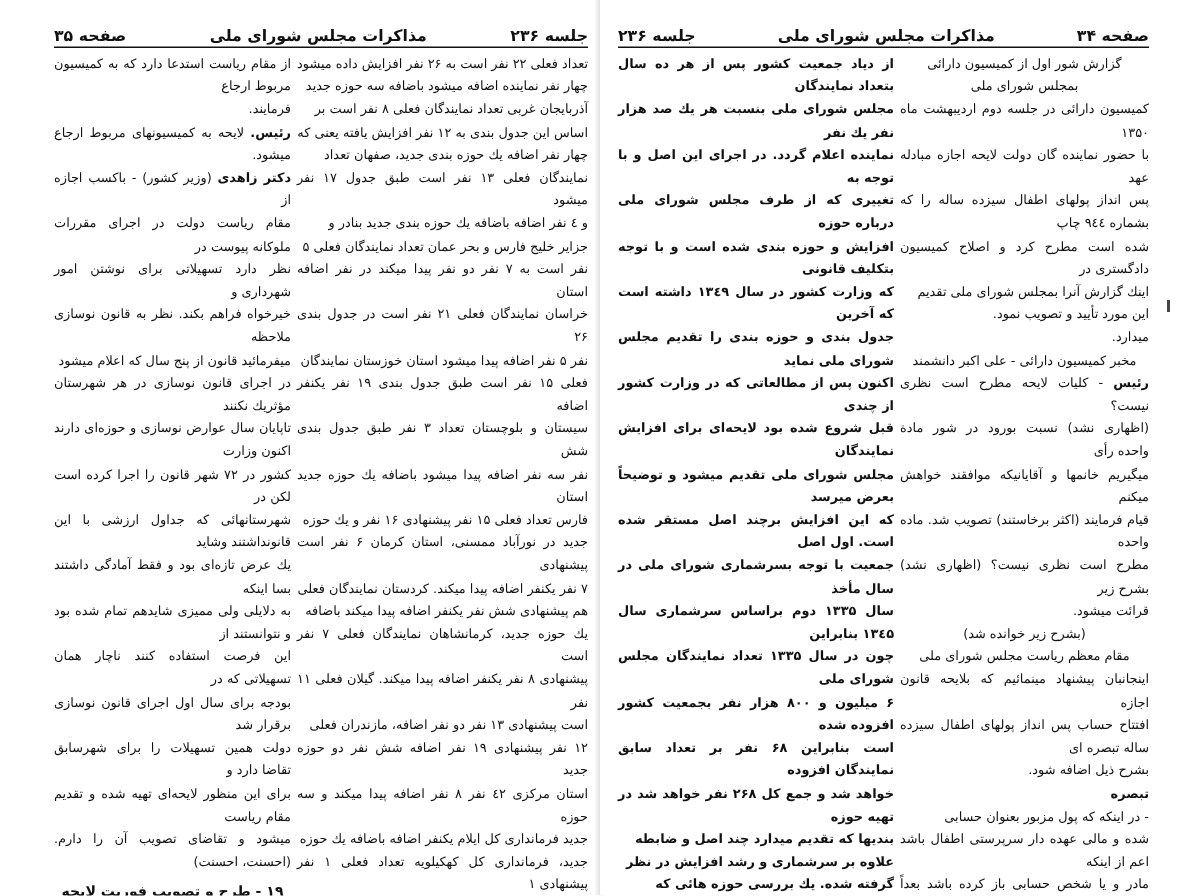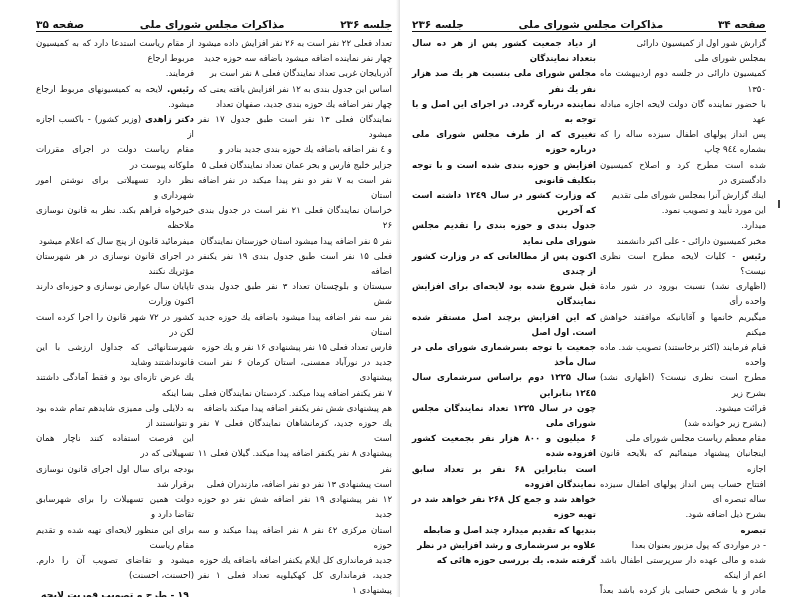--- a/index.html
+++ b/index.html
@@ -6,21 +6,21 @@
   body{width:800px;height:597px;position:relative;overflow:hidden;font-family:"DejaVu Sans",sans-serif;color:#111;}
   .page{position:absolute;top:0;height:597px;background:#fff;}
   .page.left{left:0;width:400px;}
   .page.right{left:400px;width:400px;}
   .gutter{position:absolute;left:396px;top:0;width:8px;height:597px;background:linear-gradient(90deg,#fff,#e8e8e8 40%,#ddd 50%,#e8e8e8 60%,#fff);}
   .header{position:absolute;top:16px;height:14px;display:flex;justify-content:space-between;align-items:flex-end;font-size:10.5px;font-weight:bold;direction:rtl;}
   .header .center{font-weight:bold;}
   .rule{position:absolute;top:31px;height:0;border-top:1.6px solid #111;}
   .col{position:absolute;top:36px;direction:rtl;text-align:justify;font-size:8.6px;line-height:15.2px;}
   .col p{margin:0;}
-  .center-line{text-align:right;}
+  .center-line{text-align:center;}
   .heading{text-align:center;font-weight:bold;font-size:9.4px;line-height:15px;margin:4px 0 6px 0;}
   .speaker{font-weight:bold;}
   .mark{position:absolute;width:2px;height:8px;background:#444;}
 </style>
 </head>
 <body>
 
 <div class="page left">
   <div class="header" style="left:36px;width:356px;">
     <span>جلسه ۲۳۶</span>
@@ -92,27 +92,28 @@
   <div class="header" style="left:12px;width:354px;">
     <span>صفحه ۳۴</span>
     <span class="center">مذاکرات مجلس شورای ملی</span>
     <span>جلسه ۲۳۶</span>
   </div>
   <div class="rule" style="left:12px;width:354px;"></div>
 
   <div class="col" id="rp-colL" style="left:12px;width:184px;font-weight:bold;">
       <p>از دیاد جمعیت کشور پس از هر ده سال بتعداد نمایندگان</p>
       <p>مجلس شورای ملی بنسبت هر یك صد هزار نفر یك نفر</p>
-      <p>نماینده درباره گردد. در اجرای این اصل و با توجه به</p>
+      <p>نماینده اعلام گردد. در اجرای این اصل و با توجه به</p>
       <p>تغییری که از طرف مجلس شورای ملی درباره حوزه</p>
       <p>افزایش و حوزه بندی شده است و با توجه بتکلیف قانونی</p>
       <p>که وزارت کشور در سال ۱۳٤۹ داشته است که آخرین</p>
       <p>جدول بندی و حوزه بندی را تقدیم مجلس شورای ملی نماید</p>
       <p>اکنون پس از مطالعاتی که در وزارت کشور از چندی</p>
       <p>قبل شروع شده بود لایحه‌ای برای افزایش نمایندگان</p>
+      <p>مجلس شورای ملی تقدیم میشود و توضیحاً بعرض میرسد</p>
       <p>که این افزایش برچند اصل مستقر شده است. اول اصل</p>
       <p>جمعیت با توجه بسرشماری شورای ملی در سال مأخذ</p>
       <p>سال ۱۳۳۵ دوم براساس سرشماری سال ۱۳٤۵ بنابراین</p>
       <p>چون در سال ۱۳۳۵ تعداد نمایندگان مجلس شورای ملی</p>
       <p>۶ میلیون و ۸۰۰ هزار نفر بجمعیت کشور افزوده شده</p>
       <p>است بنابراین ۶۸ نفر بر تعداد سابق نمایندگان افزوده</p>
       <p>خواهد شد و جمع کل ۲۶۸ نفر خواهد شد در تهیه حوزه</p>
       <p>بندیها که تقدیم میدارد چند اصل و ضابطه</p>
       <p>علاوه بر سرشماری و رشد افزایش در نظر</p>
       <p>گرفته شده. یك بررسی حوزه هائی که</p>
@@ -143,20 +144,20 @@
       </div>
     <p class="center-line">(بشرح زیر خوانده شد)</p>
     <p class="center-line">مقام معظم ریاست مجلس شورای ملی</p>
     <div id="rp-proposal">
         <p>اینجانبان پیشنهاد مینمائیم که بلایحه قانون اجازه</p>
         <p>افتتاح حساب پس انداز پولهای اطفال سیزده ساله تبصره ای</p>
         <p>بشرح ذیل اضافه شود.</p>
       </div>
     <p><span class="speaker">تبصره</span> <span id="rp-tab0"></span></p>
     <div id="rp-tab">
-        <p>- در مواردی که پول مزبور بعنوان بعدا</p>
+        <p>- در اینکه که پول مزبور بعنوان حسابی</p>
         <p>شده و مالی عهده دار سرپرستی اطفال باشد اعم از اینکه</p>
         <p>مادر و یا شخص حسابی باز کرده باشد بعداً حق برداشت</p>
       </div>
 
   </div>
   <div class="mark" style="left:378px;top:200px;"></div>
 </div>
 
 </body></html>

